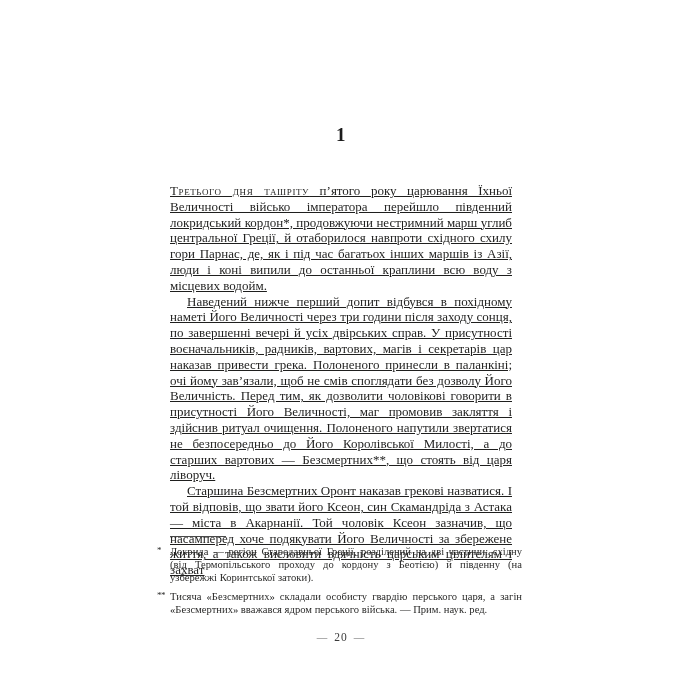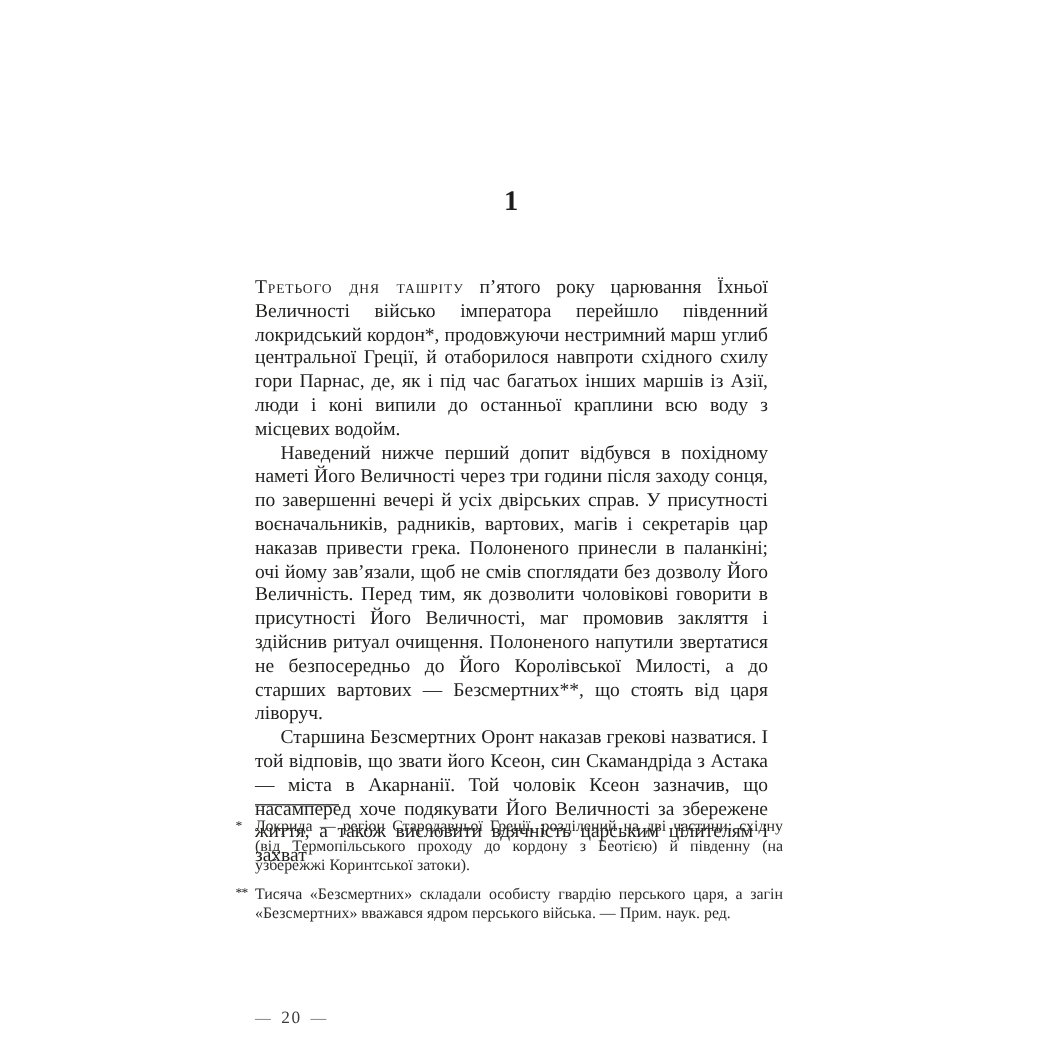--- a/index.html
+++ b/index.html
@@ -32,21 +32,21 @@
   }
   .body-text {
     position: absolute;
     top: 183px; left: 0;
     width: 342px;
     font-size: 13px;
     line-height: 15.8px;
     text-align: justify;
     color: #1f1f1e;
   }
-  .body-text p { margin: 0; }
+  .body-text p { margin: 0; text-decoration: underline; }
   .para-indent { text-indent: 17px; }
   .lead-smallcaps {
     font-variant: small-caps;
     letter-spacing: 0.6px;
   }
   .footnote-separator {
     position: absolute;
     top: 536px; left: 0;
     width: 56px; height: 0;
     border-top: 1px solid #4a4a4a;
@@ -67,24 +67,24 @@
     width: 12px;
     font-size: 9px;
     letter-spacing: -0.5px;
     color: #2b2b2a;
   }
   .fn-attribution { }
   .page-footer {
     position: absolute;
     top: 631px; left: 0;
     width: 342px;
+    text-align: center;
     font-size: 11.5px;
     color: #3a3a3a;
     letter-spacing: 1px;
-    margin-top: 42px;
   }
   .page-footer .dash { color: #6a6a6a; font-size: 10.5px; }
   .page-footer .folio { padding: 0 6px; }
 </style>
 </head>
 <body>
 
 <div class="page">
   <div class="text-block">
 

